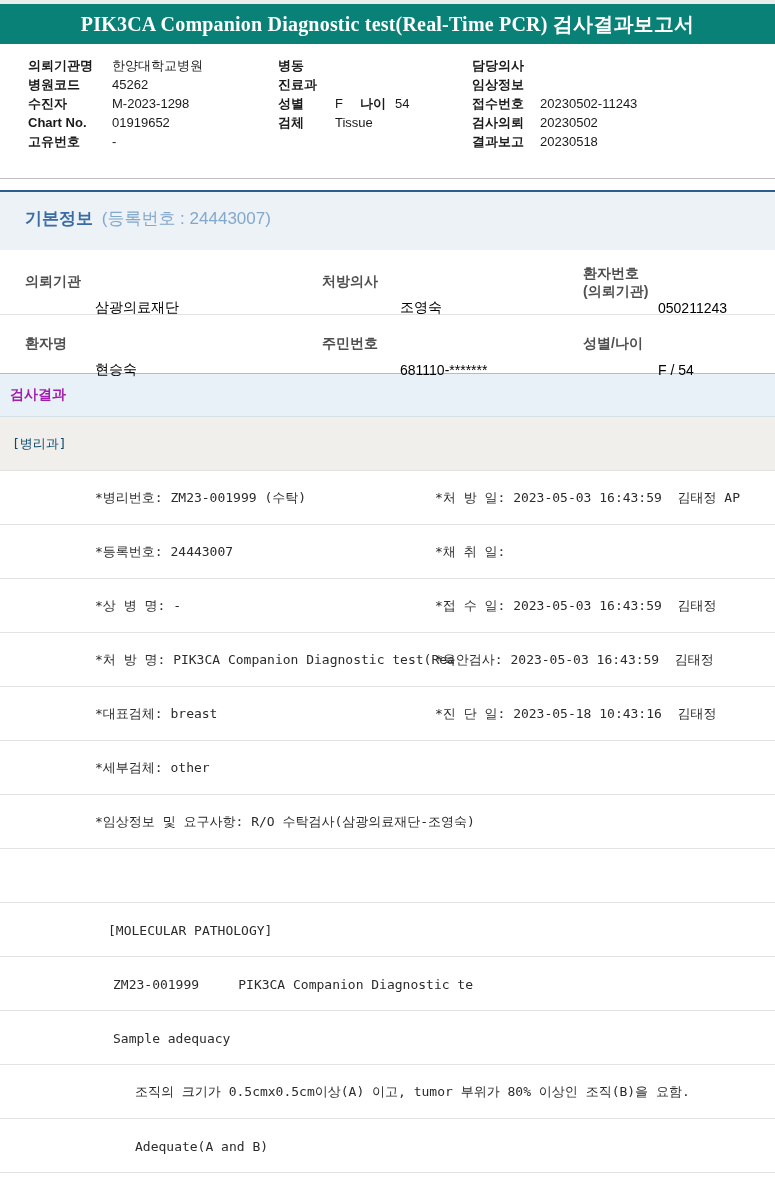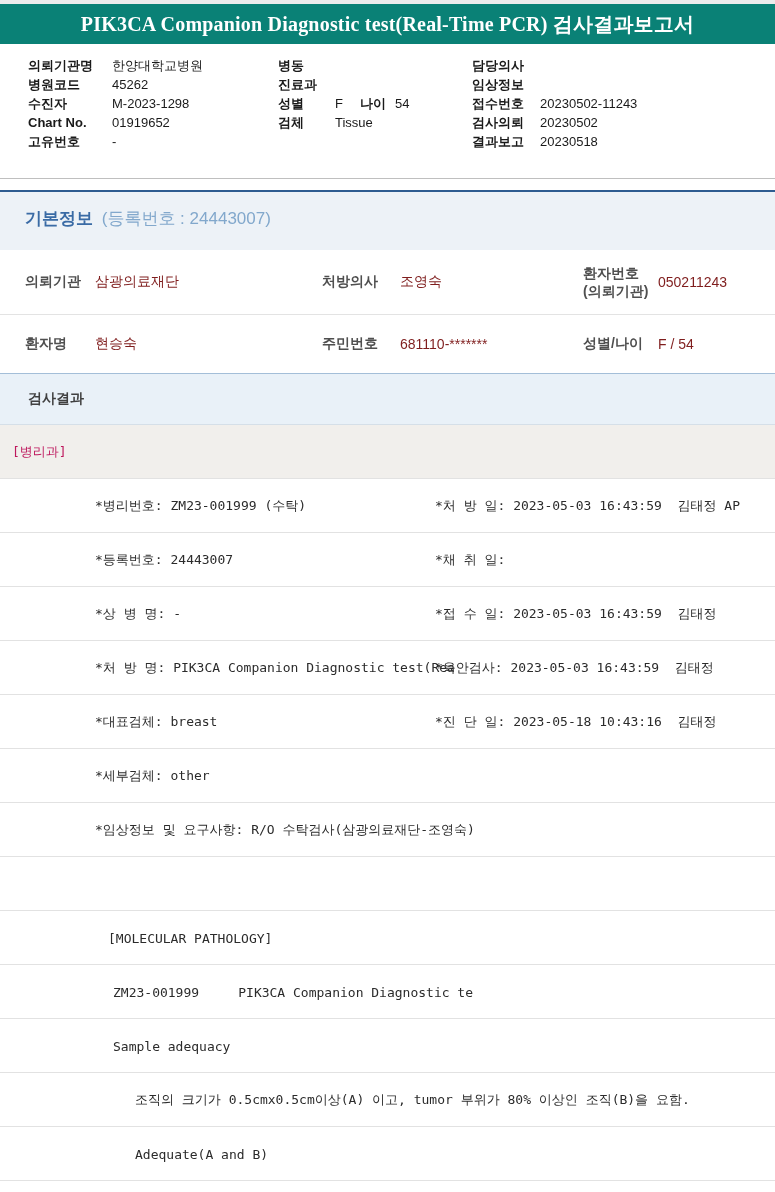--- a/index.html
+++ b/index.html
@@ -50,41 +50,41 @@
   }
   .basic-title { font-weight:bold; color:#3a6ba5; }
   .basic-reg   { color:#82a8cc; margin-left:4px; }
   
   .ptable { background:#fff; }
   .prow { position:relative; }
   .prow-1 { height:65px; border-bottom:1px solid #e3e3e3; }
   .prow-2 { height:58px; }
   .pcell { position:absolute; top:50%; transform:translateY(-50%); font-size:14px; white-space:nowrap; }
   .plabel { font-weight:bold; color:#4f4f4f; }
-  .pvalue { color:#7f1d1d; }
+  .pvalue { color:#000000;margin-top:26px; }
   .px-l1 { left:25px; }  .px-v1 { left:95px; }
   .px-l2 { left:322px; } .px-v2 { left:400px; }
   .px-l3 { left:583px; } .px-v3 { left:658px; }
   .plabel-2line { line-height:18px; }
   
   .results-panel {
     border-top:1px solid #a3bed8;
     border-bottom:1px solid #d5dfe8;
     background:#e9f1f8;
-    height:52px;
+    height:44px;
     display:flex; align-items:center;
-    padding-left:28px;
-    font-size:14px; color:#404040; font-weight:bold;
+    padding-left:10px;
+    font-size:14px; color:#a21caf; font-weight:bold;
   }
   .dept-row {
     height:54px; background:#f1efec;
     border-bottom:1px solid #e2e2e2;
     display:flex; align-items:center; padding-left:12px;
     font-family:"DejaVu Sans Mono", monospace;
-    font-size:13px; color:#be185d;
+    font-size:13px; color:#0c4a6e;
   }
   .rrow {
     position:relative; height:54px;
     border-bottom:1px solid #e2e2e2;
     background:#fff;
     font-family:"DejaVu Sans Mono", monospace;
     font-size:13px; color:#2b2b2b;
   }
   .rrow .l, .rrow .r {
     position:absolute; top:50%; transform:translateY(-50%);

